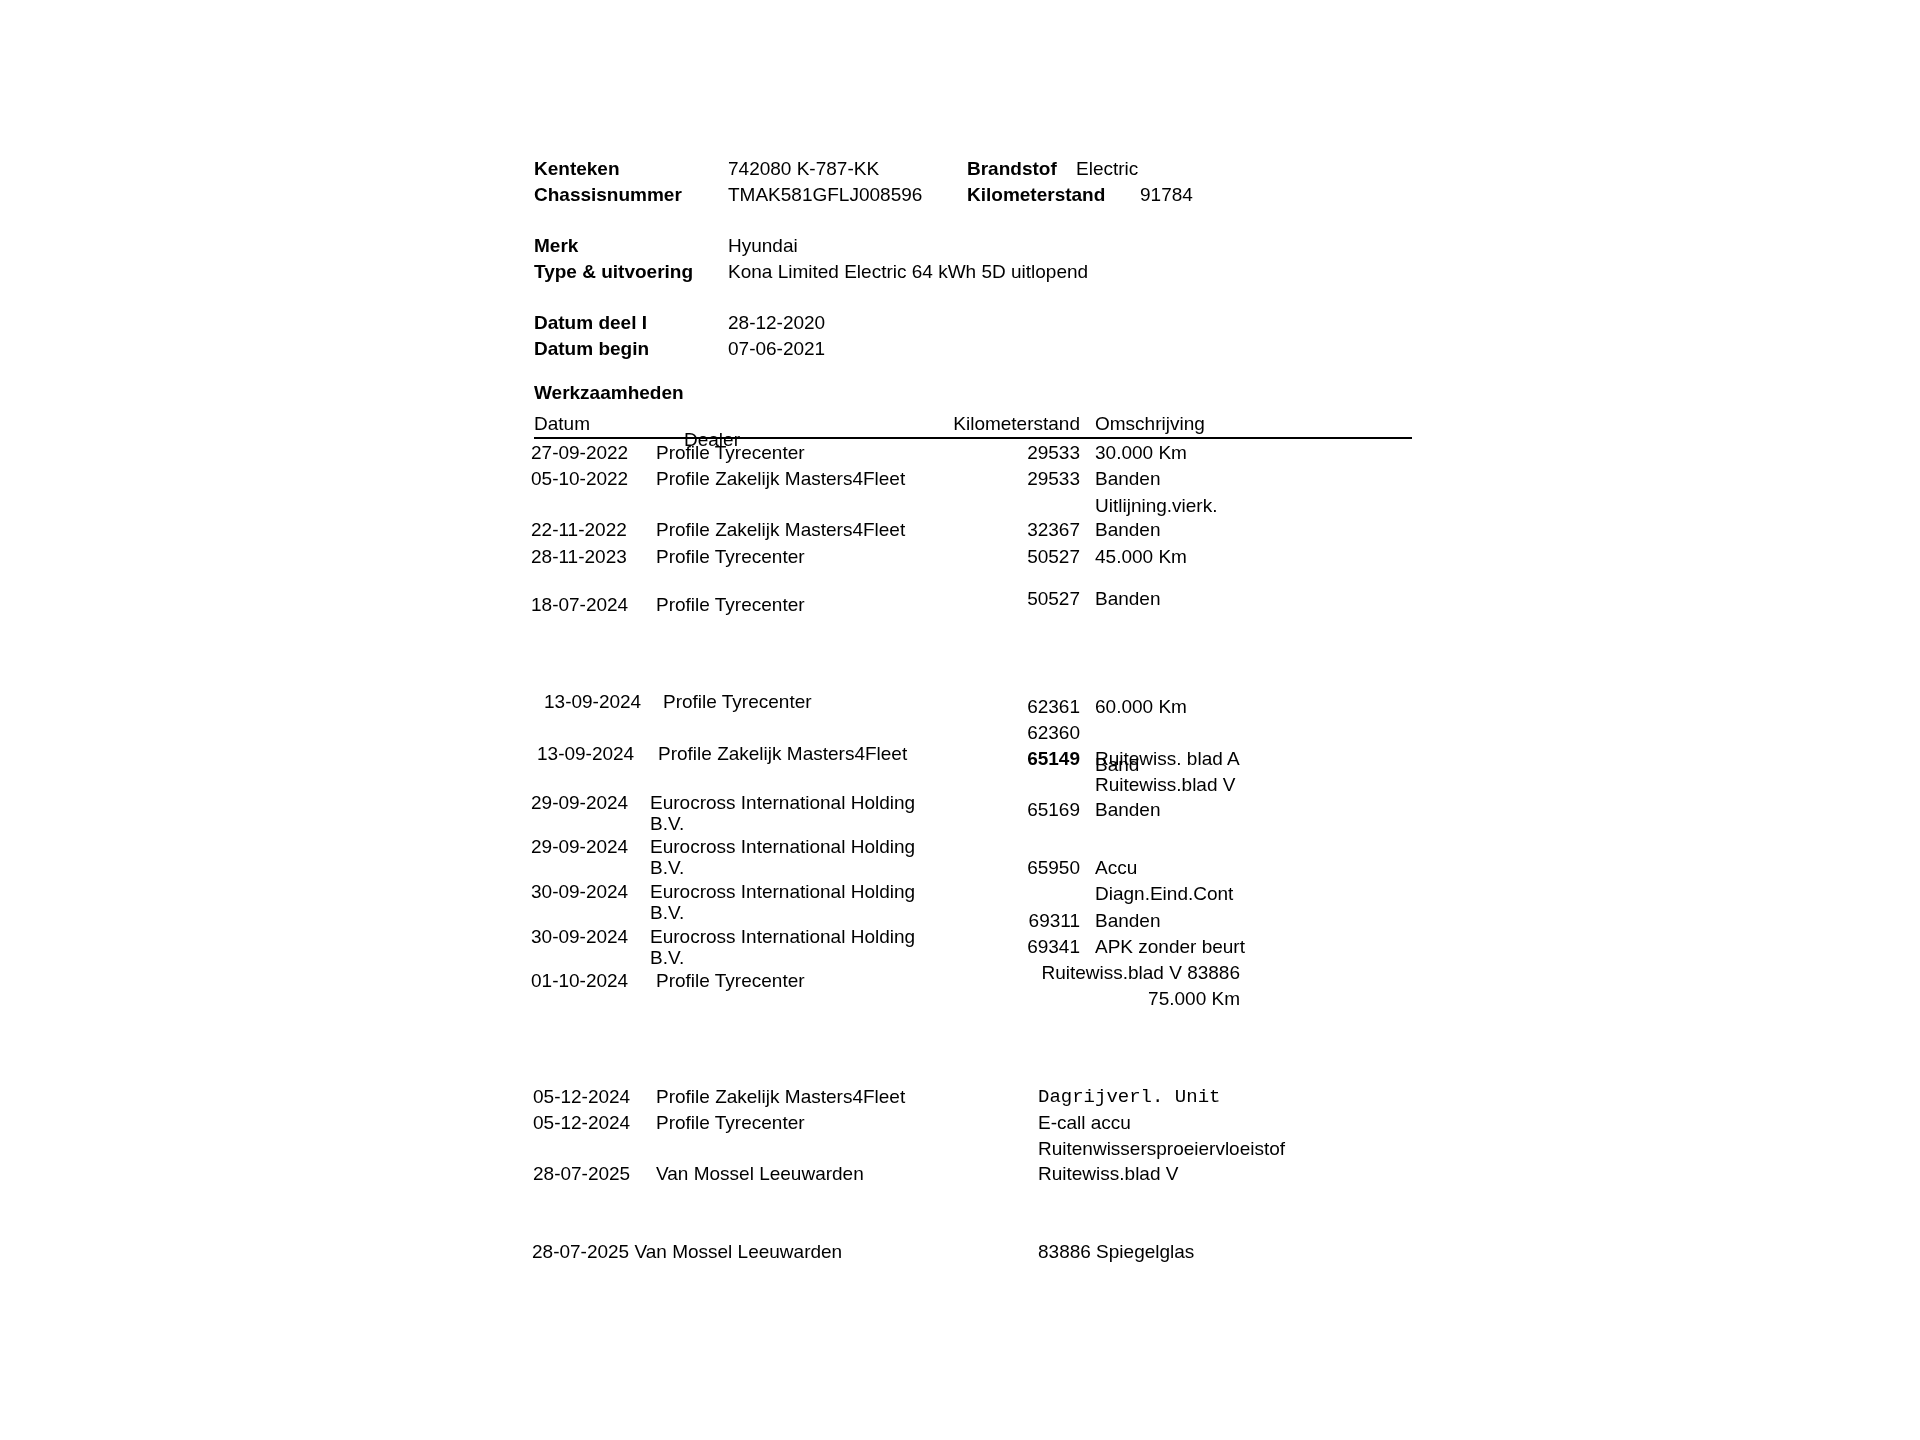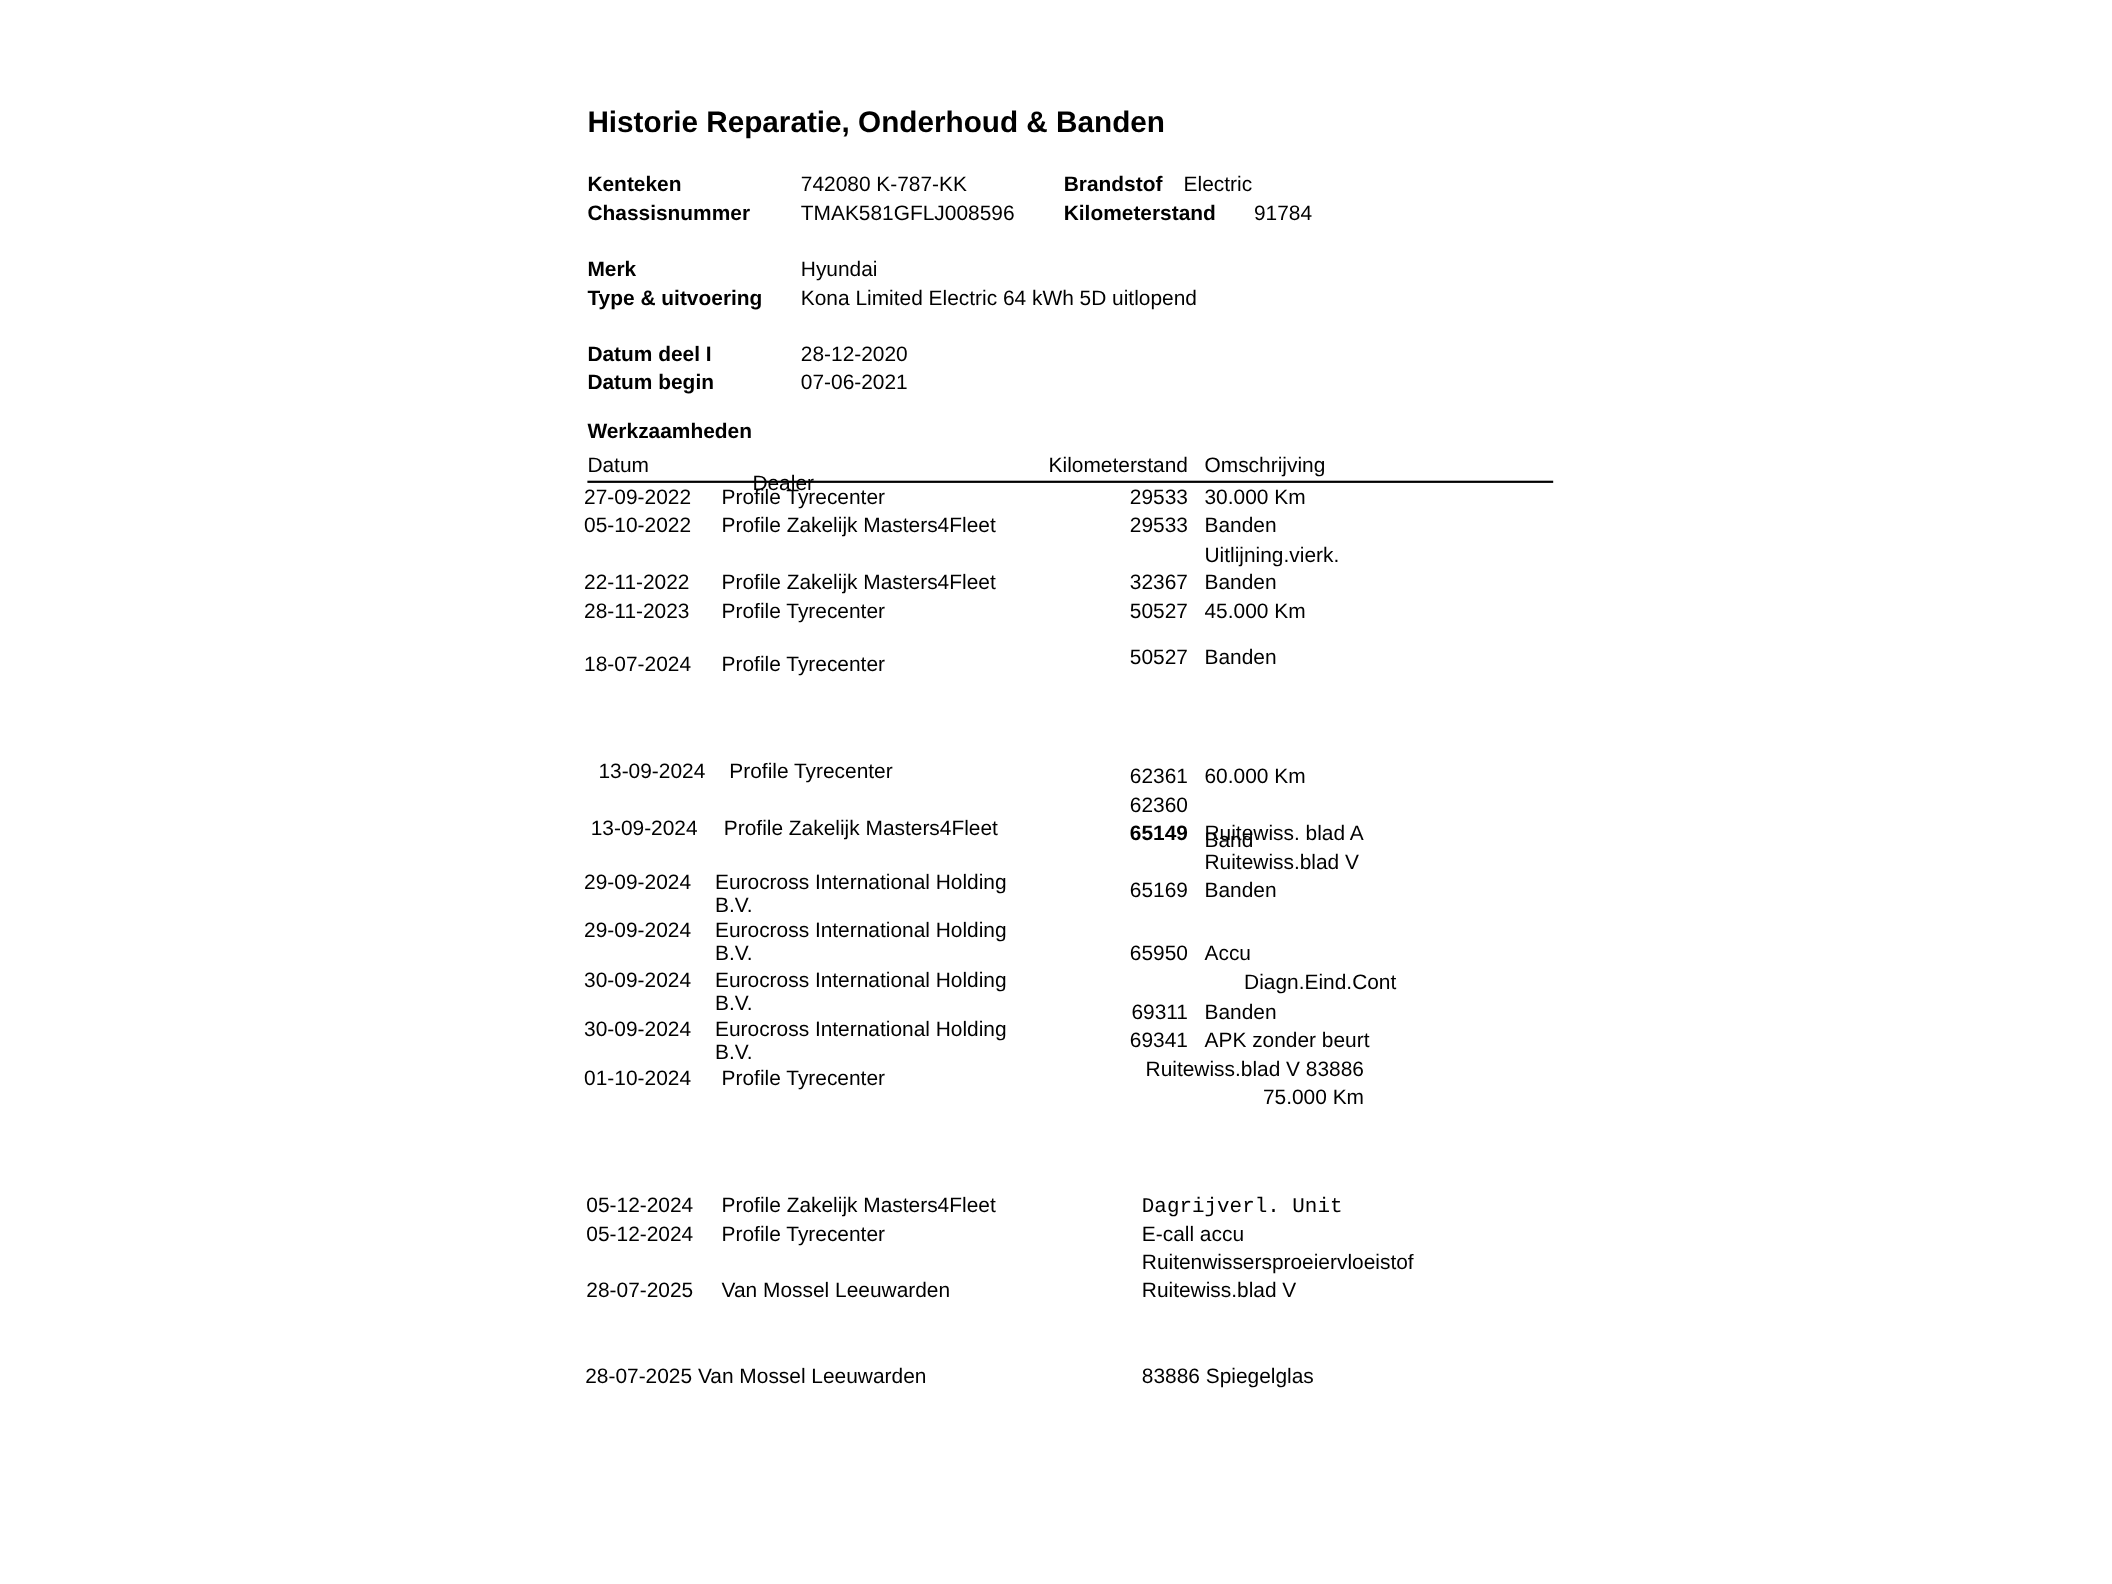--- a/index.html
+++ b/index.html
@@ -20,21 +20,20 @@
   .kmhdr { width: 140px; text-align: right; }
   .dealer-wrap { white-space: normal; width: 290px; line-height: 21px; }
   .omr { width: 200px; text-align: right; }
   .rule { position: absolute; background: #000000; height: 2px; }
 </style>
 </head>
 <body>
 
 <div class="page">
 
-  <div class="frag title" style="left:534px; top:96px;">Historie Reparatie, Onderhoud &amp; Banden</div>
 
   <div class="frag b" style="left:534px; top:158px;">Kenteken</div>
   <div class="frag" style="left:728px; top:158px;">742080 K-787-KK</div>
   <div class="frag b" style="left:967px; top:158px;">Brandstof</div>
   <div class="frag" style="left:1076px; top:158px;">Electric</div>
 
   <div class="frag b" style="left:534px; top:184px;">Chassisnummer</div>
   <div class="frag" style="left:728px; top:184px;">TMAK581GFLJ008596</div>
   <div class="frag b" style="left:967px; top:184px;">Kilometerstand</div>
   <div class="frag" style="left:1140px; top:184px;">91784</div>
@@ -105,21 +104,21 @@
   <div class="frag km" style="left:995px; top:799px;">65169</div>
   <div class="frag" style="left:1095px; top:799px;">Banden</div>
 
   <div class="frag" style="left:531px; top:836px;">29-09-2024</div>
   <div class="frag dealer-wrap" style="left:650px; top:836px;">Eurocross International Holding B.V.</div>
   <div class="frag km" style="left:995px; top:857px;">65950</div>
   <div class="frag" style="left:1095px; top:857px;">Accu</div>
 
   <div class="frag" style="left:531px; top:881px;">30-09-2024</div>
   <div class="frag dealer-wrap" style="left:650px; top:881px;">Eurocross International Holding B.V.</div>
-  <div class="frag" style="left:1095px; top:883px;margin-left:36px;">Diagn.Eind.Cont</div>
+  <div class="frag" style="left:1095px; top:883px;">Diagn.Eind.Cont</div>
 
   <div class="frag" style="left:531px; top:926px;">30-09-2024</div>
   <div class="frag dealer-wrap" style="left:650px; top:926px;">Eurocross International Holding B.V.</div>
   <div class="frag km" style="left:995px; top:910px;">69311</div>
   <div class="frag" style="left:1095px; top:910px;">Banden</div>
 
   <div class="frag km" style="left:995px; top:936px;">69341</div>
   <div class="frag" style="left:1095px; top:936px;">APK zonder beurt</div>
 
   <div class="frag" style="left:531px; top:970px;">01-10-2024</div>

